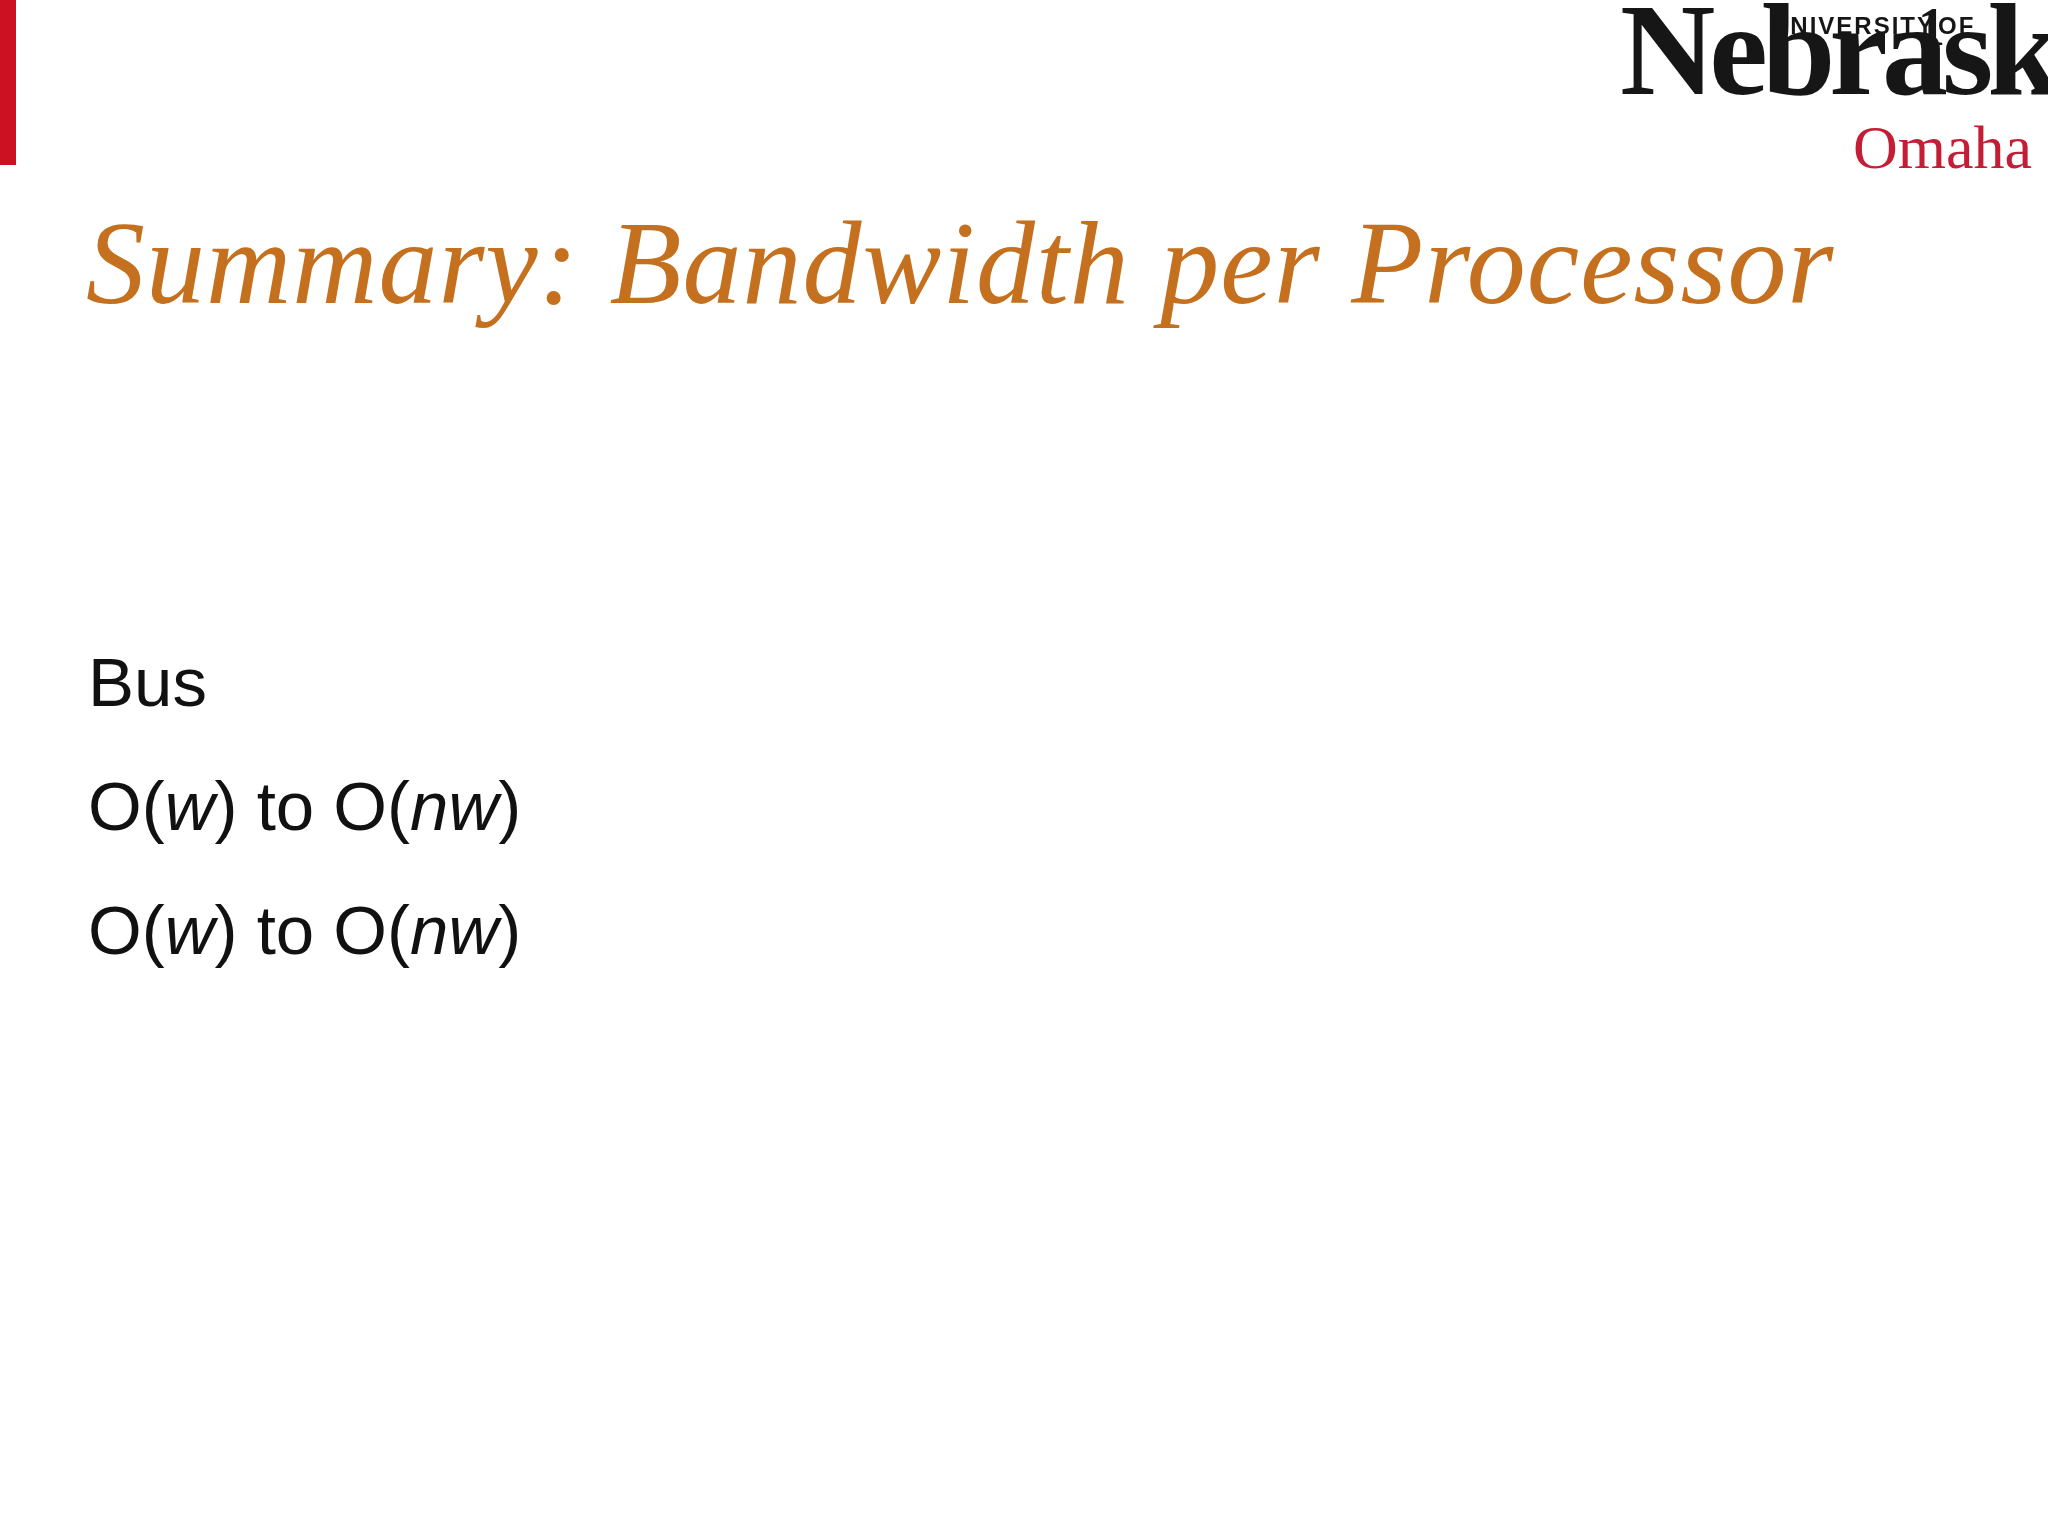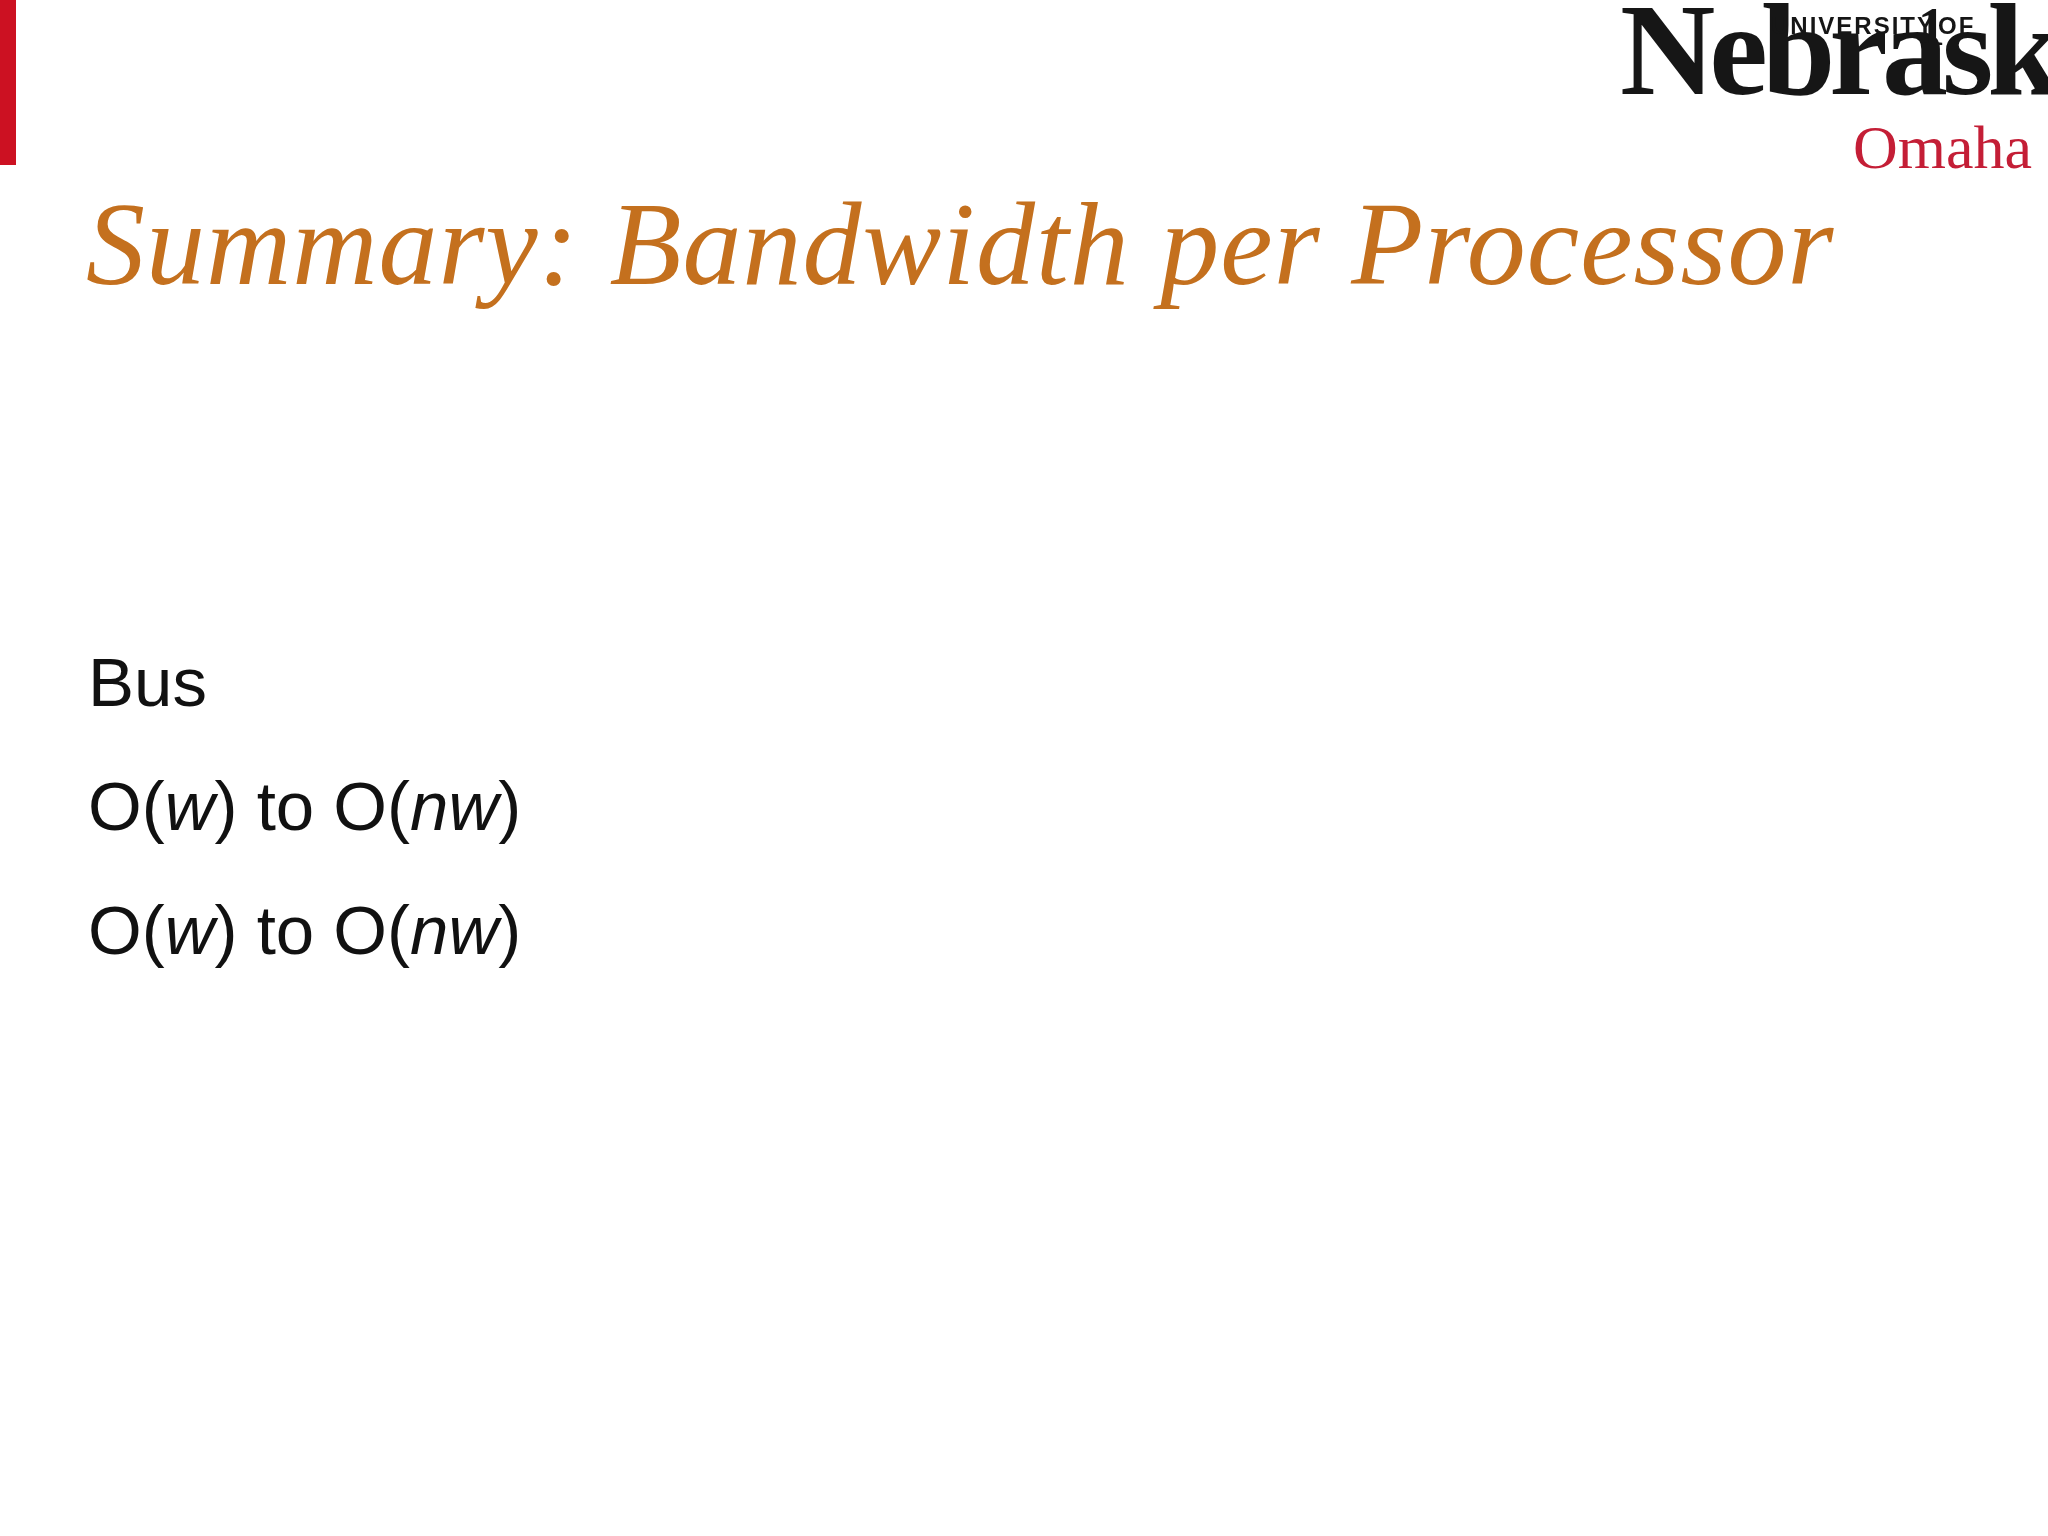--- a/index.html
+++ b/index.html
@@ -65,21 +65,21 @@
     right: 10px; top: 116px;
     font-family: "Liberation Serif", serif;
     font-size: 62px;
     line-height: 1;
     color: var(--campus-color, #C41E36);
   }
 
   
   .title {
     position: absolute;
-    left: 86px; top: 180px;
+    left: 86px; top: 199px;
     margin: 0;
     font-family: "Liberation Serif", serif;
     font-style: italic;
     font-weight: normal;
     font-size: 118px;
     letter-spacing: 1px;
     line-height: 1.1;
     color: var(--title-color, #C4701E);
     white-space: nowrap;
   }

